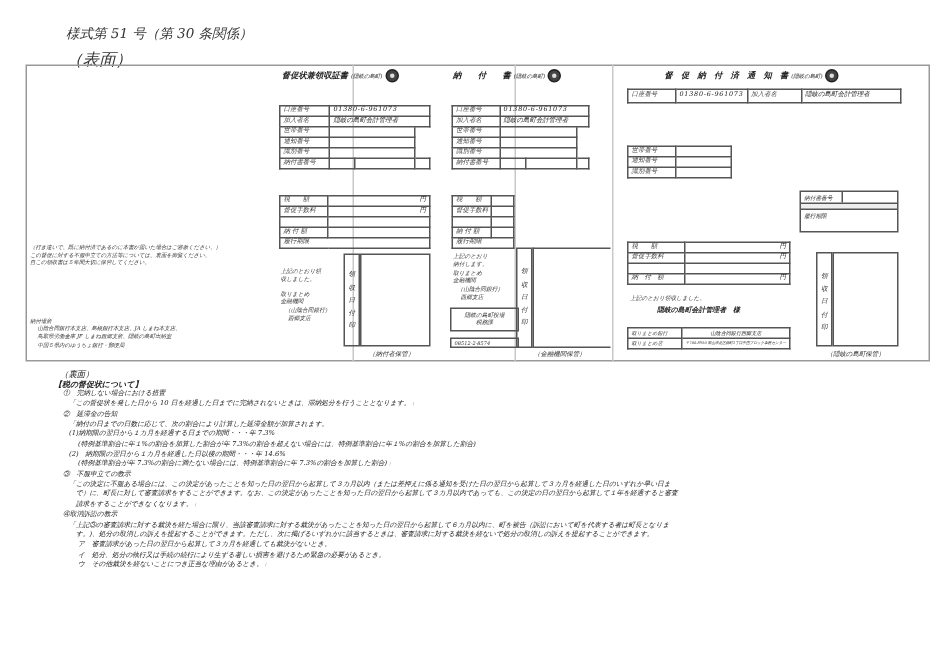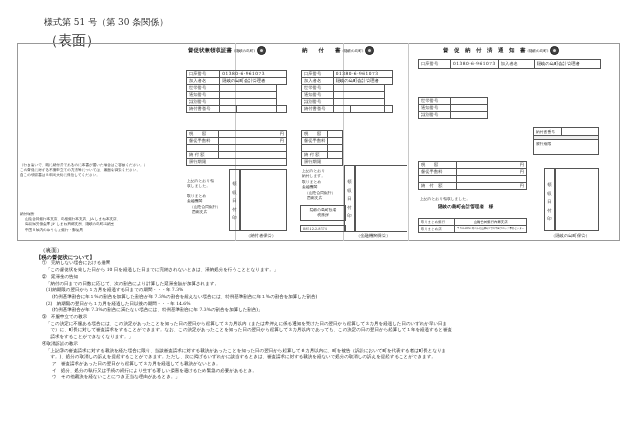--- a/index.html
+++ b/index.html
@@ -1,20 +1,20 @@
 <!DOCTYPE html>
 <html><head>
 <meta charset="utf-8">
 <style>
   * { box-sizing: border-box; margin: 0; padding: 0; }
   html, body { width: 630px; height: 439px; background: #ffffff; overflow: hidden; }
   body { font-family: "DejaVu Serif", "Liberation Serif", serif; color: #222; position: relative; }
-  .abs { position: absolute; }
+  .abs { position: absolute; font-style: italic; }
   .title { left: 44px; top: 16px; font-size: 9px; color: #333; white-space: nowrap; }
-  .subtitle { left: 44px; top: 32px; font-size: 14px; color: #333; white-space: nowrap; text-align: right; }
+  .subtitle { left: 44px; top: 32px; font-size: 11px; color: #333; white-space: nowrap; text-align: right; }
   .frame { left: 17px; top: 43px; width: 603px; height: 198px; border: 1px solid #999; }
   .vdiv { top: 43px; height: 198px; border-left: 1px solid #c8c8c8; }
 
   .slip-title { font-size: 5.5px; font-weight: bold; white-space: nowrap; display: flex; align-items: center; gap: 2px; }
   .slip-title small { font-size: 3.6px; font-weight: normal; }
   .seal { width: 9px; height: 9px; border-radius: 50%; background: #444; border: 1px solid #222; display: inline-block; position: relative; }
   .seal::after { content: ""; position: absolute; left: 2px; top: 2px; width: 3px; height: 3px; border-radius: 50%; background: #ddd; }
 
   table.box { border-collapse: collapse; font-size: 4.3px; }
   table.box td { border: 0.8px solid #555; padding: 0 2px; height: 7px; white-space: nowrap; line-height: 6px; }

